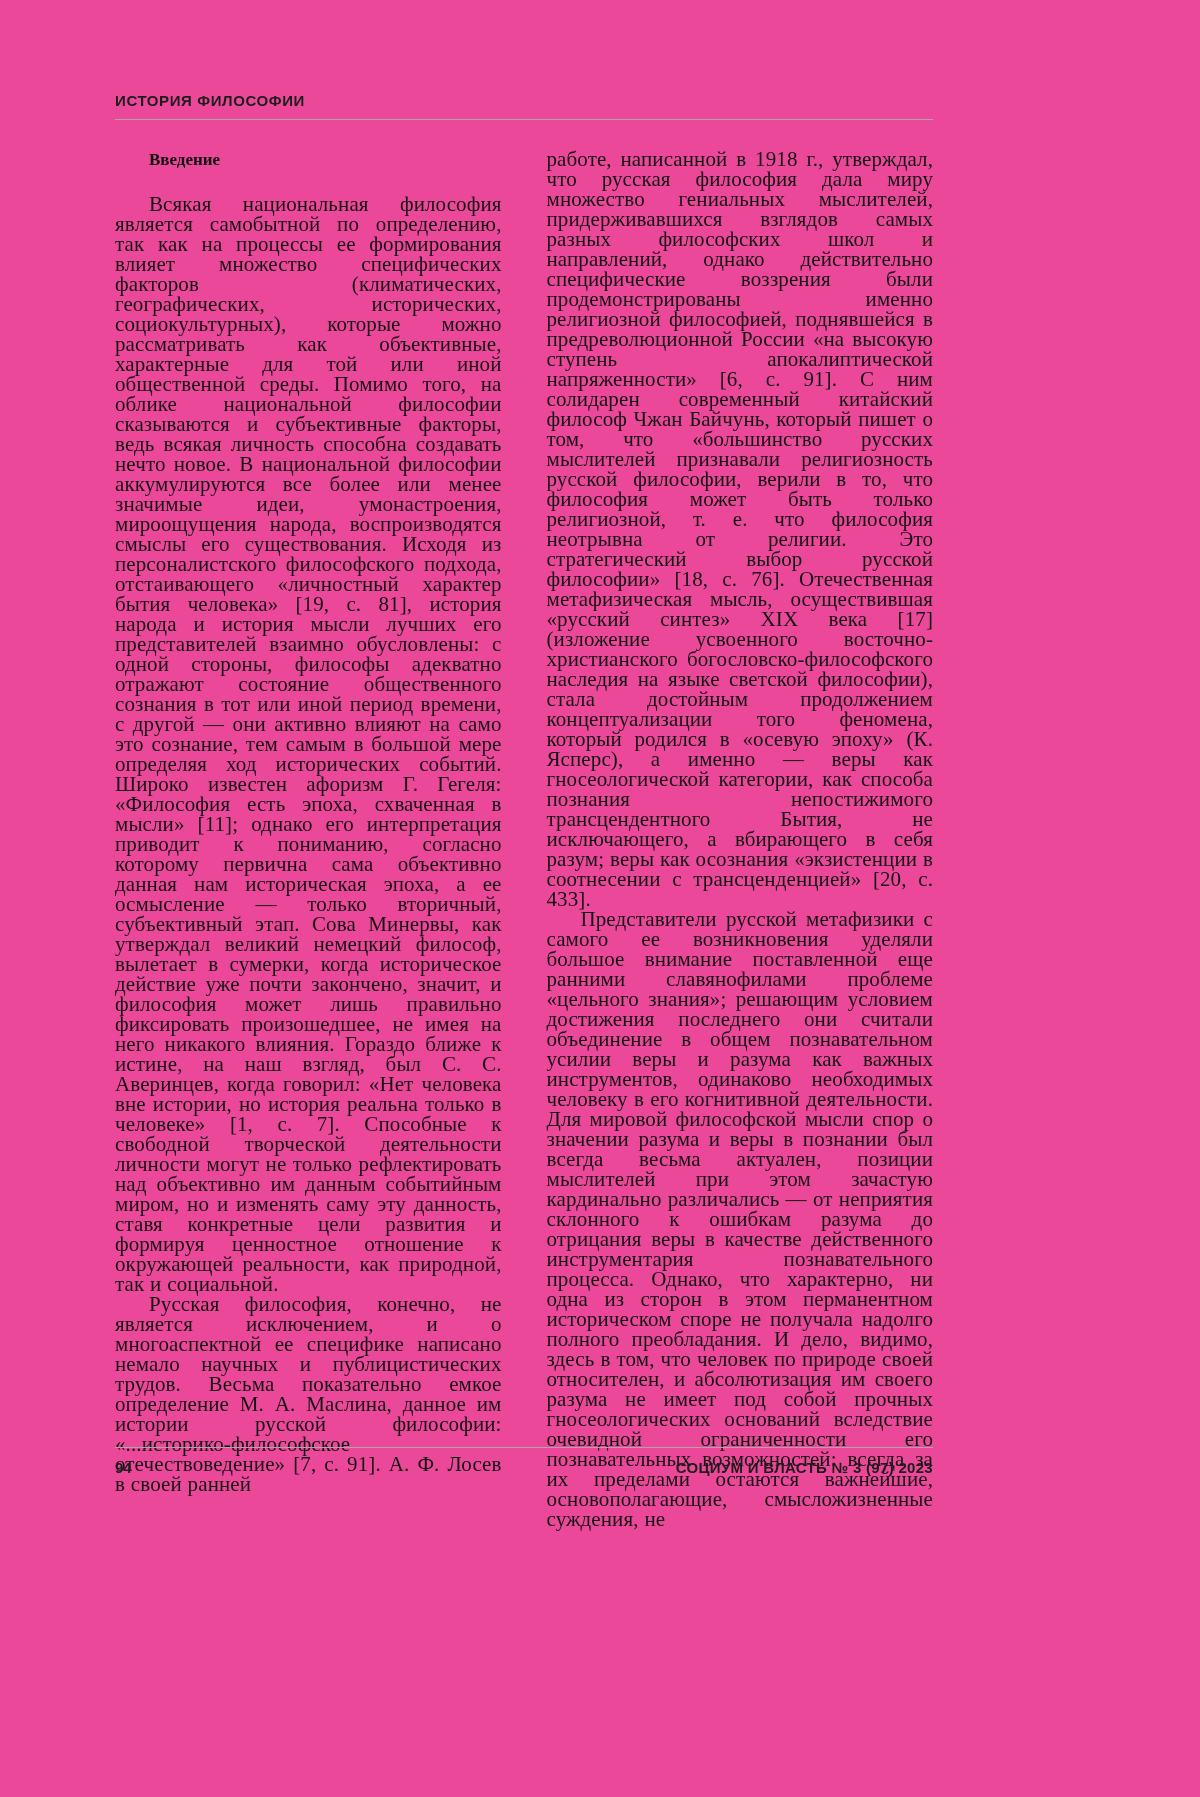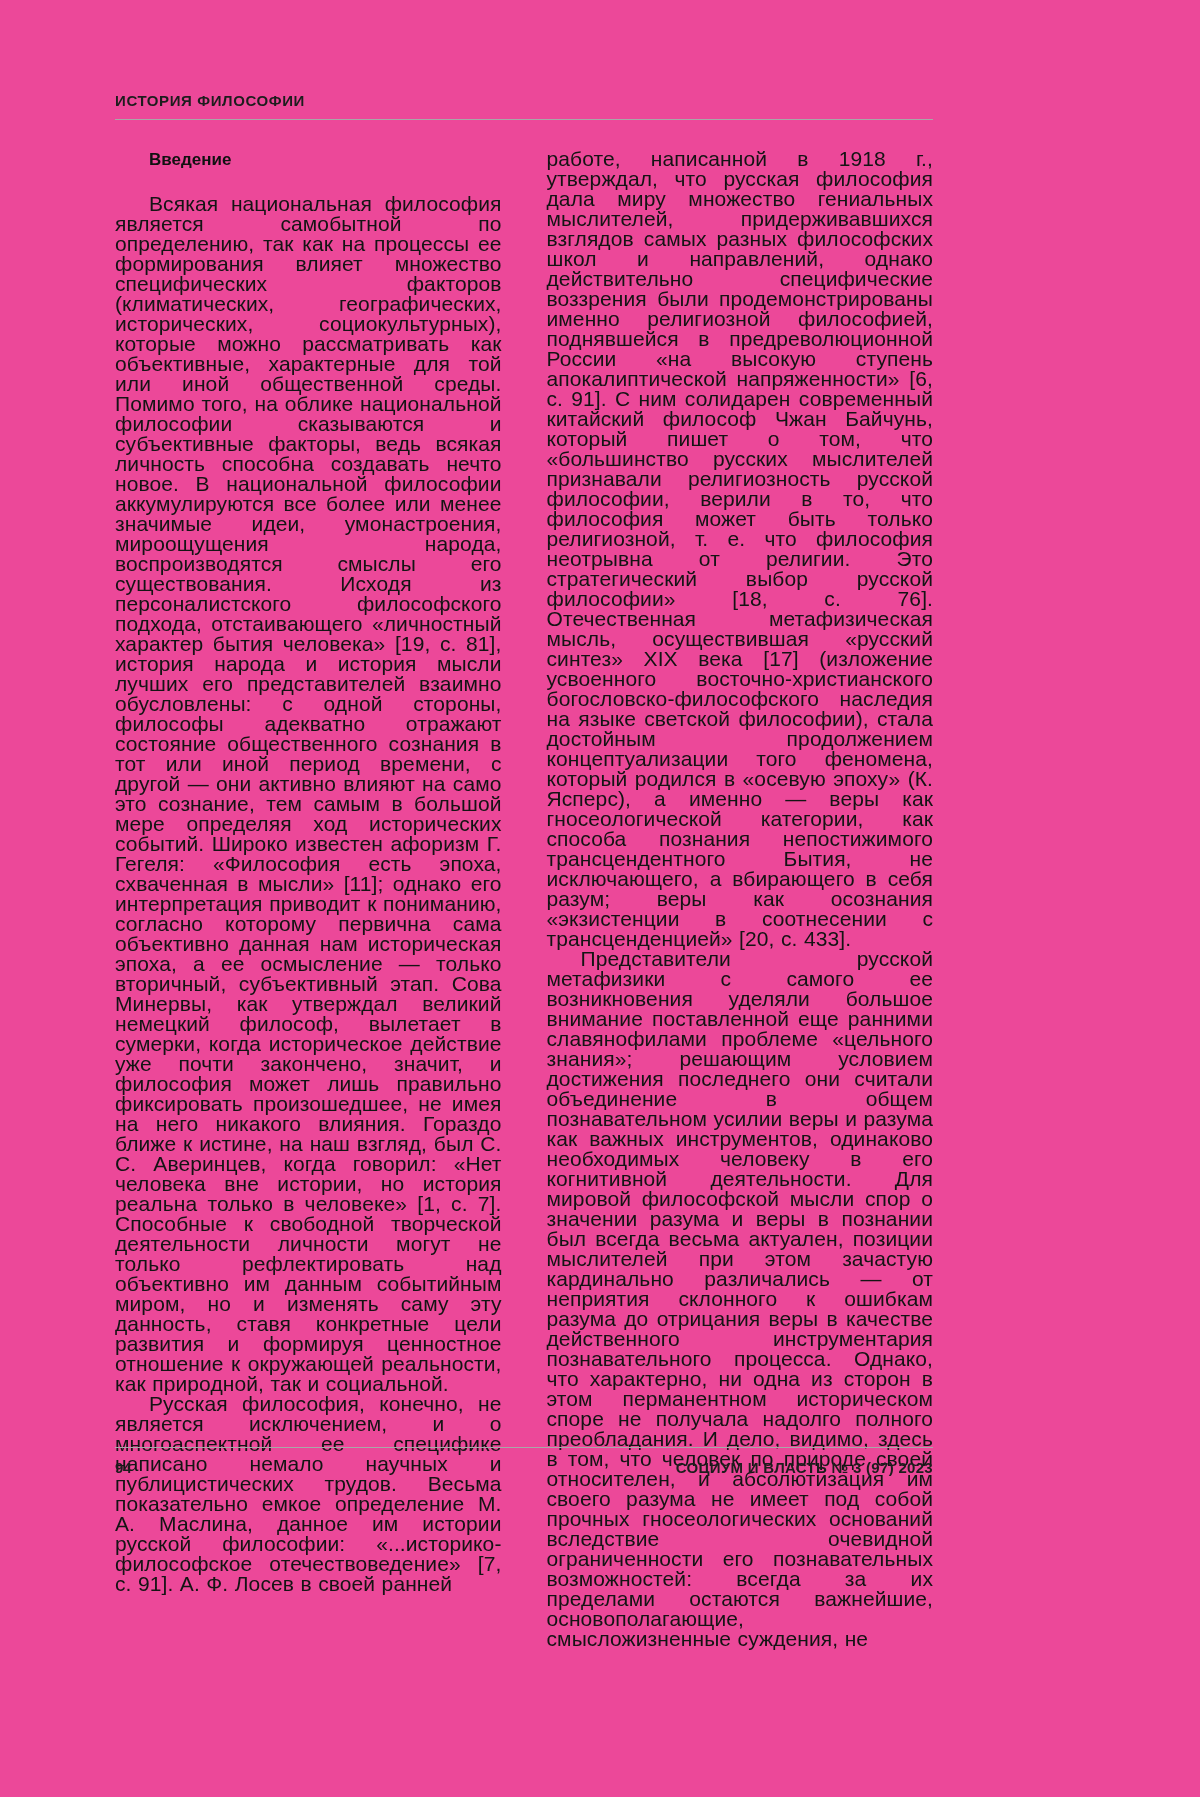--- a/index.html
+++ b/index.html
@@ -30,20 +30,21 @@
     letter-spacing: 0.6px;
     color: #1d1d1d;
   }
   .columns {
     position: absolute;
     top: 149px;
     left: 115px;
     width: 818px;
     display: flex;
     gap: 45px;
+    font-family: Liberation Serif, serif;
   }
   .col {
     width: calc((100% - 29px) / 2);
   }
   .col h2 {
     font-size: 17px;
     font-weight: bold;
     line-height: 21px;
     text-indent: 34px;
     margin-bottom: 24px;

